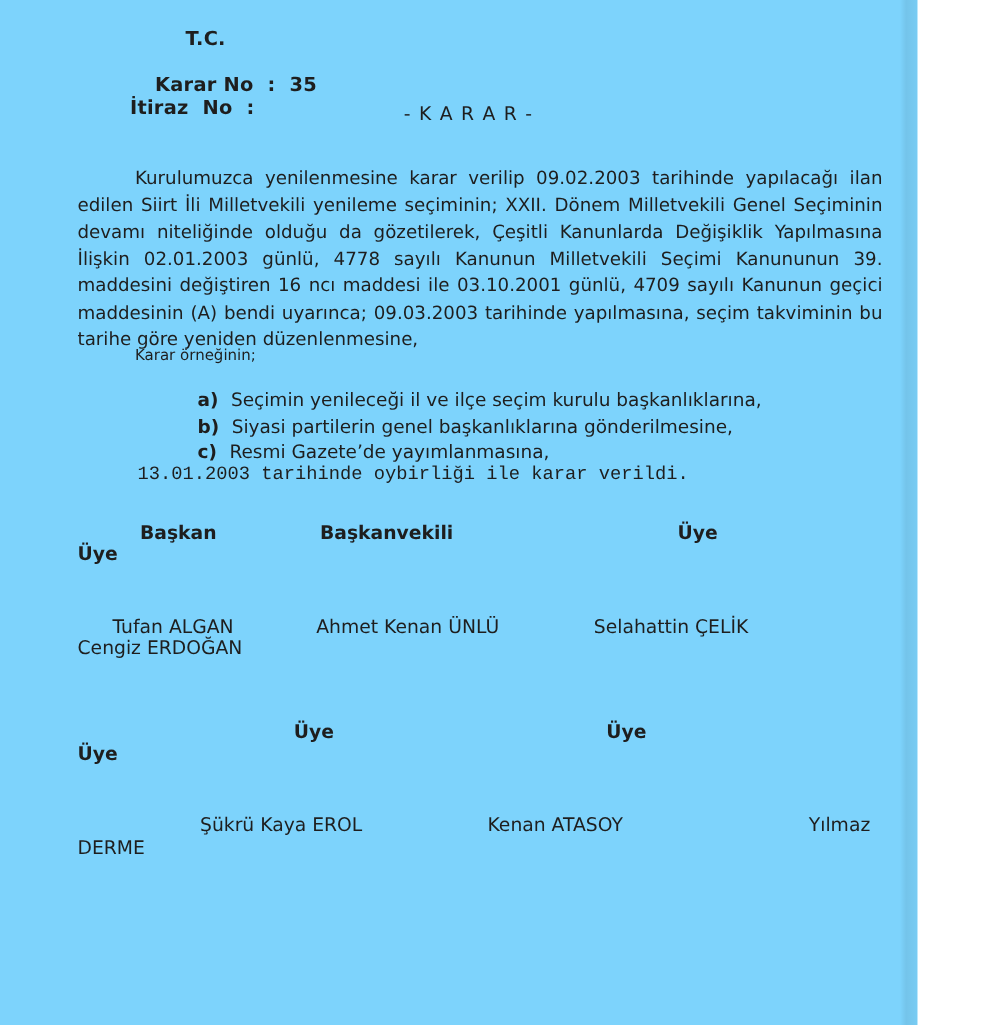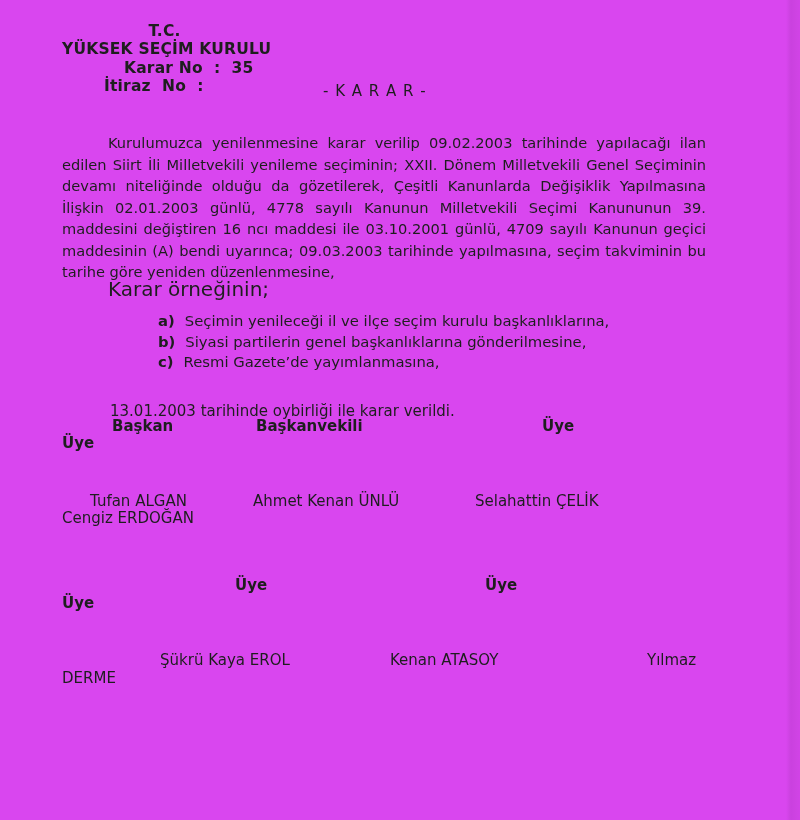--- a/index.html
+++ b/index.html
@@ -1,20 +1,20 @@
 <!DOCTYPE html>
 <html><head>
 <meta charset="utf-8">
 <style>
   html, body { margin: 0; padding: 0; background: #ffffff; }
   .page {
     position: relative;
-    width: 800px;
+    width: 734px;
     height: 820px;
-    background: #d946ef;
+    background: #7dd3fc;
     font-family: "DejaVu Sans", "Liberation Sans", sans-serif;
     color: #1e1e1e;
     overflow: hidden;
   }
   .edge-shade {
     position: absolute;
     right: 0; top: 0;
     width: 14px; height: 100%;
     background: linear-gradient(to right, rgba(0,0,0,0) 0%, rgba(0,0,0,0.07) 35%, rgba(0,0,0,0.035) 100%);
   }
@@ -44,47 +44,47 @@
     width: 644px;
     margin: 0;
     font-size: 14.6px;
     line-height: 21.5px;
     text-align: justify;
     text-indent: 46px;
   }
   .copy-intro {
     position: absolute;
     left: 108px; top: 277px;
-    font-size: 20px;
+    font-size: 12px;
   }
   .list-item {
     position: absolute;
     left: 158px;
     font-size: 14.8px;
     display: flex;
     white-space: nowrap;
   }
   .li-letter { font-weight: bold; margin-right: 10px; }
   .closing {
     position: absolute;
-    left: 110px; top: 402px;
+    left: 110px; top: 371px;
     font-size: 15px;
+    font-family: Liberation Mono, monospace;
   }
   .sig-t { position: absolute; font-weight: bold; font-size: 15px; white-space: nowrap; }
   .sig-n { position: absolute; font-size: 15px; white-space: nowrap; margin-top: 40px; }
 </style>
 </head>
 <body>
 
 <div class="page">
 
   <div class="edge-shade"></div>
 
   <div class="hdr hdr-tc">T.C.</div>
-  <div class="hdr hdr-org">YÜKSEK SEÇİM KURULU</div>
   <div class="hdr hdr-karar">Karar No  :  35</div>
   <div class="hdr hdr-itiraz">İtiraz  No  :</div>
 
   <div class="doc-title">- K A R A R -</div>
 
   <p class="body-par">Kurulumuzca yenilenmesine karar verilip 09.02.2003 tarihinde yapılacağı ilan edilen Siirt İli Milletvekili yenileme seçiminin; XXII. Dönem Milletvekili Genel Seçiminin devamı niteliğinde olduğu da gözetilerek, Çeşitli Kanunlarda Değişiklik Yapılmasına İlişkin 02.01.2003 günlü, 4778 sayılı Kanunun Milletvekili Seçimi Kanununun 39. maddesini değiştiren 16 ncı maddesi ile 03.10.2001 günlü, 4709 sayılı Kanunun geçici maddesinin (A) bendi uyarınca; 09.03.2003 tarihinde yapılmasına, seçim takviminin bu tarihe göre yeniden düzenlenmesine,</p>
 
   <div class="copy-intro">Karar örneğinin;</div>
 
   <div class="list-item" style="top:312px">

